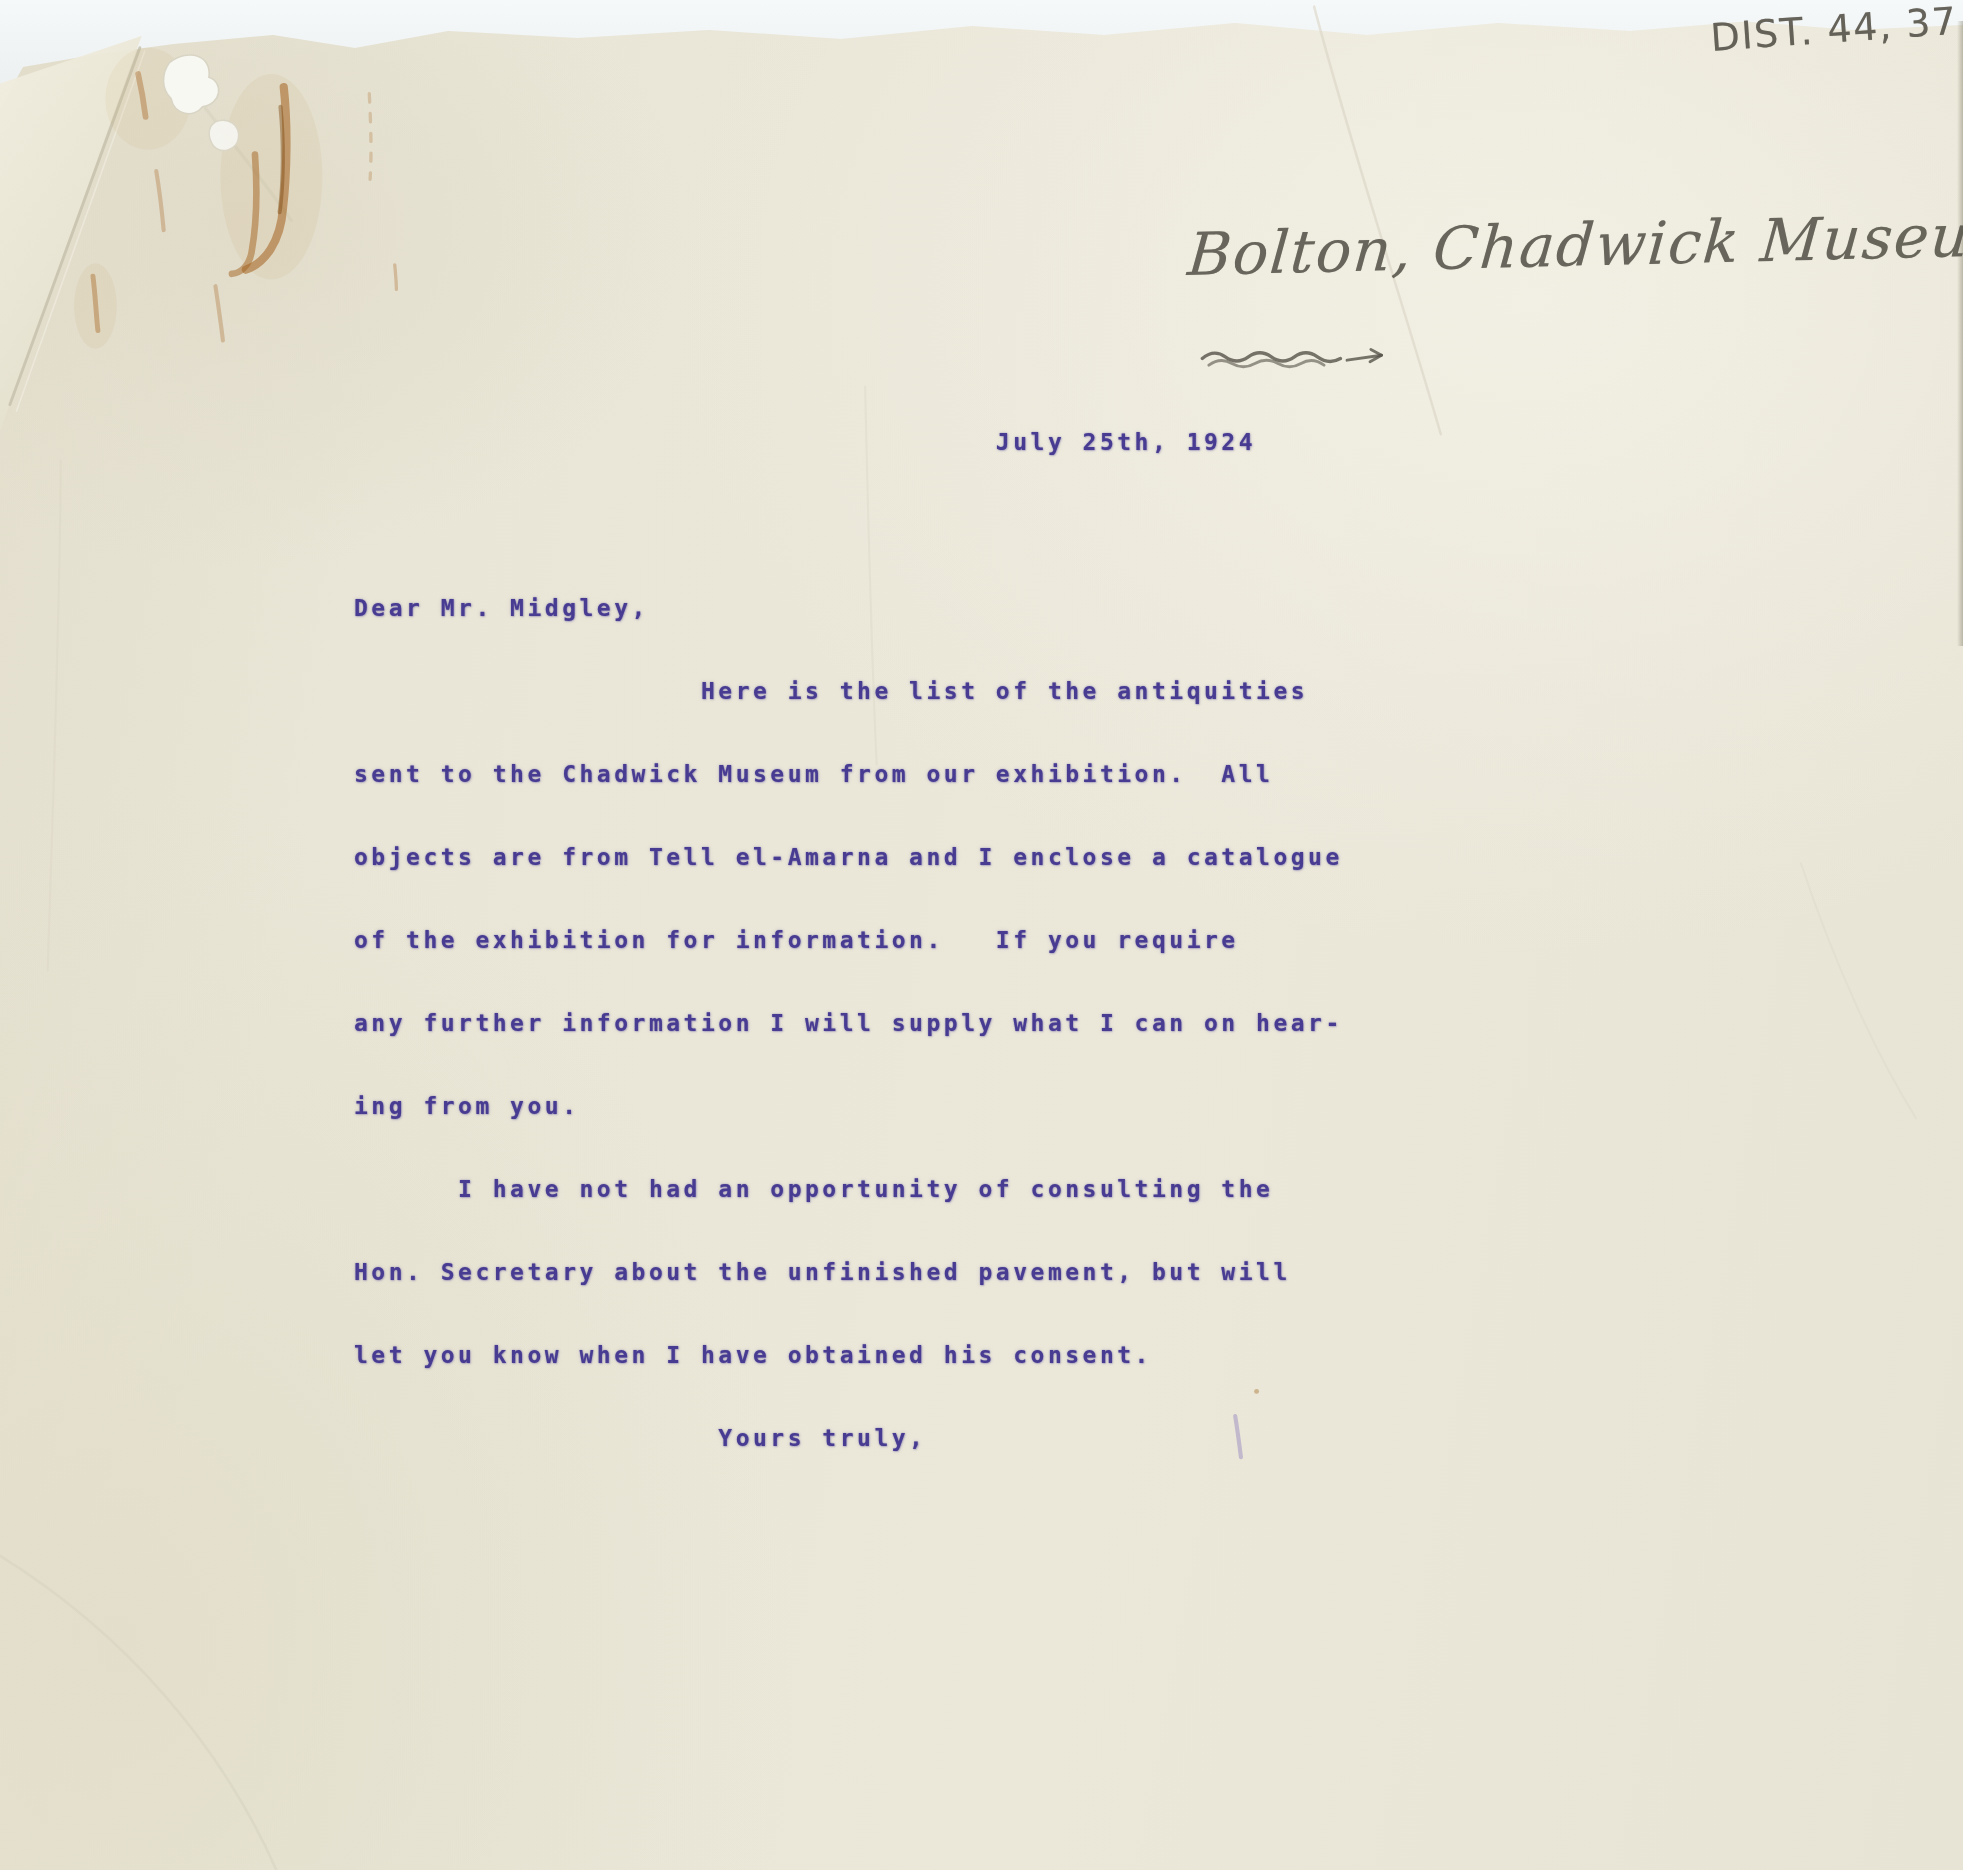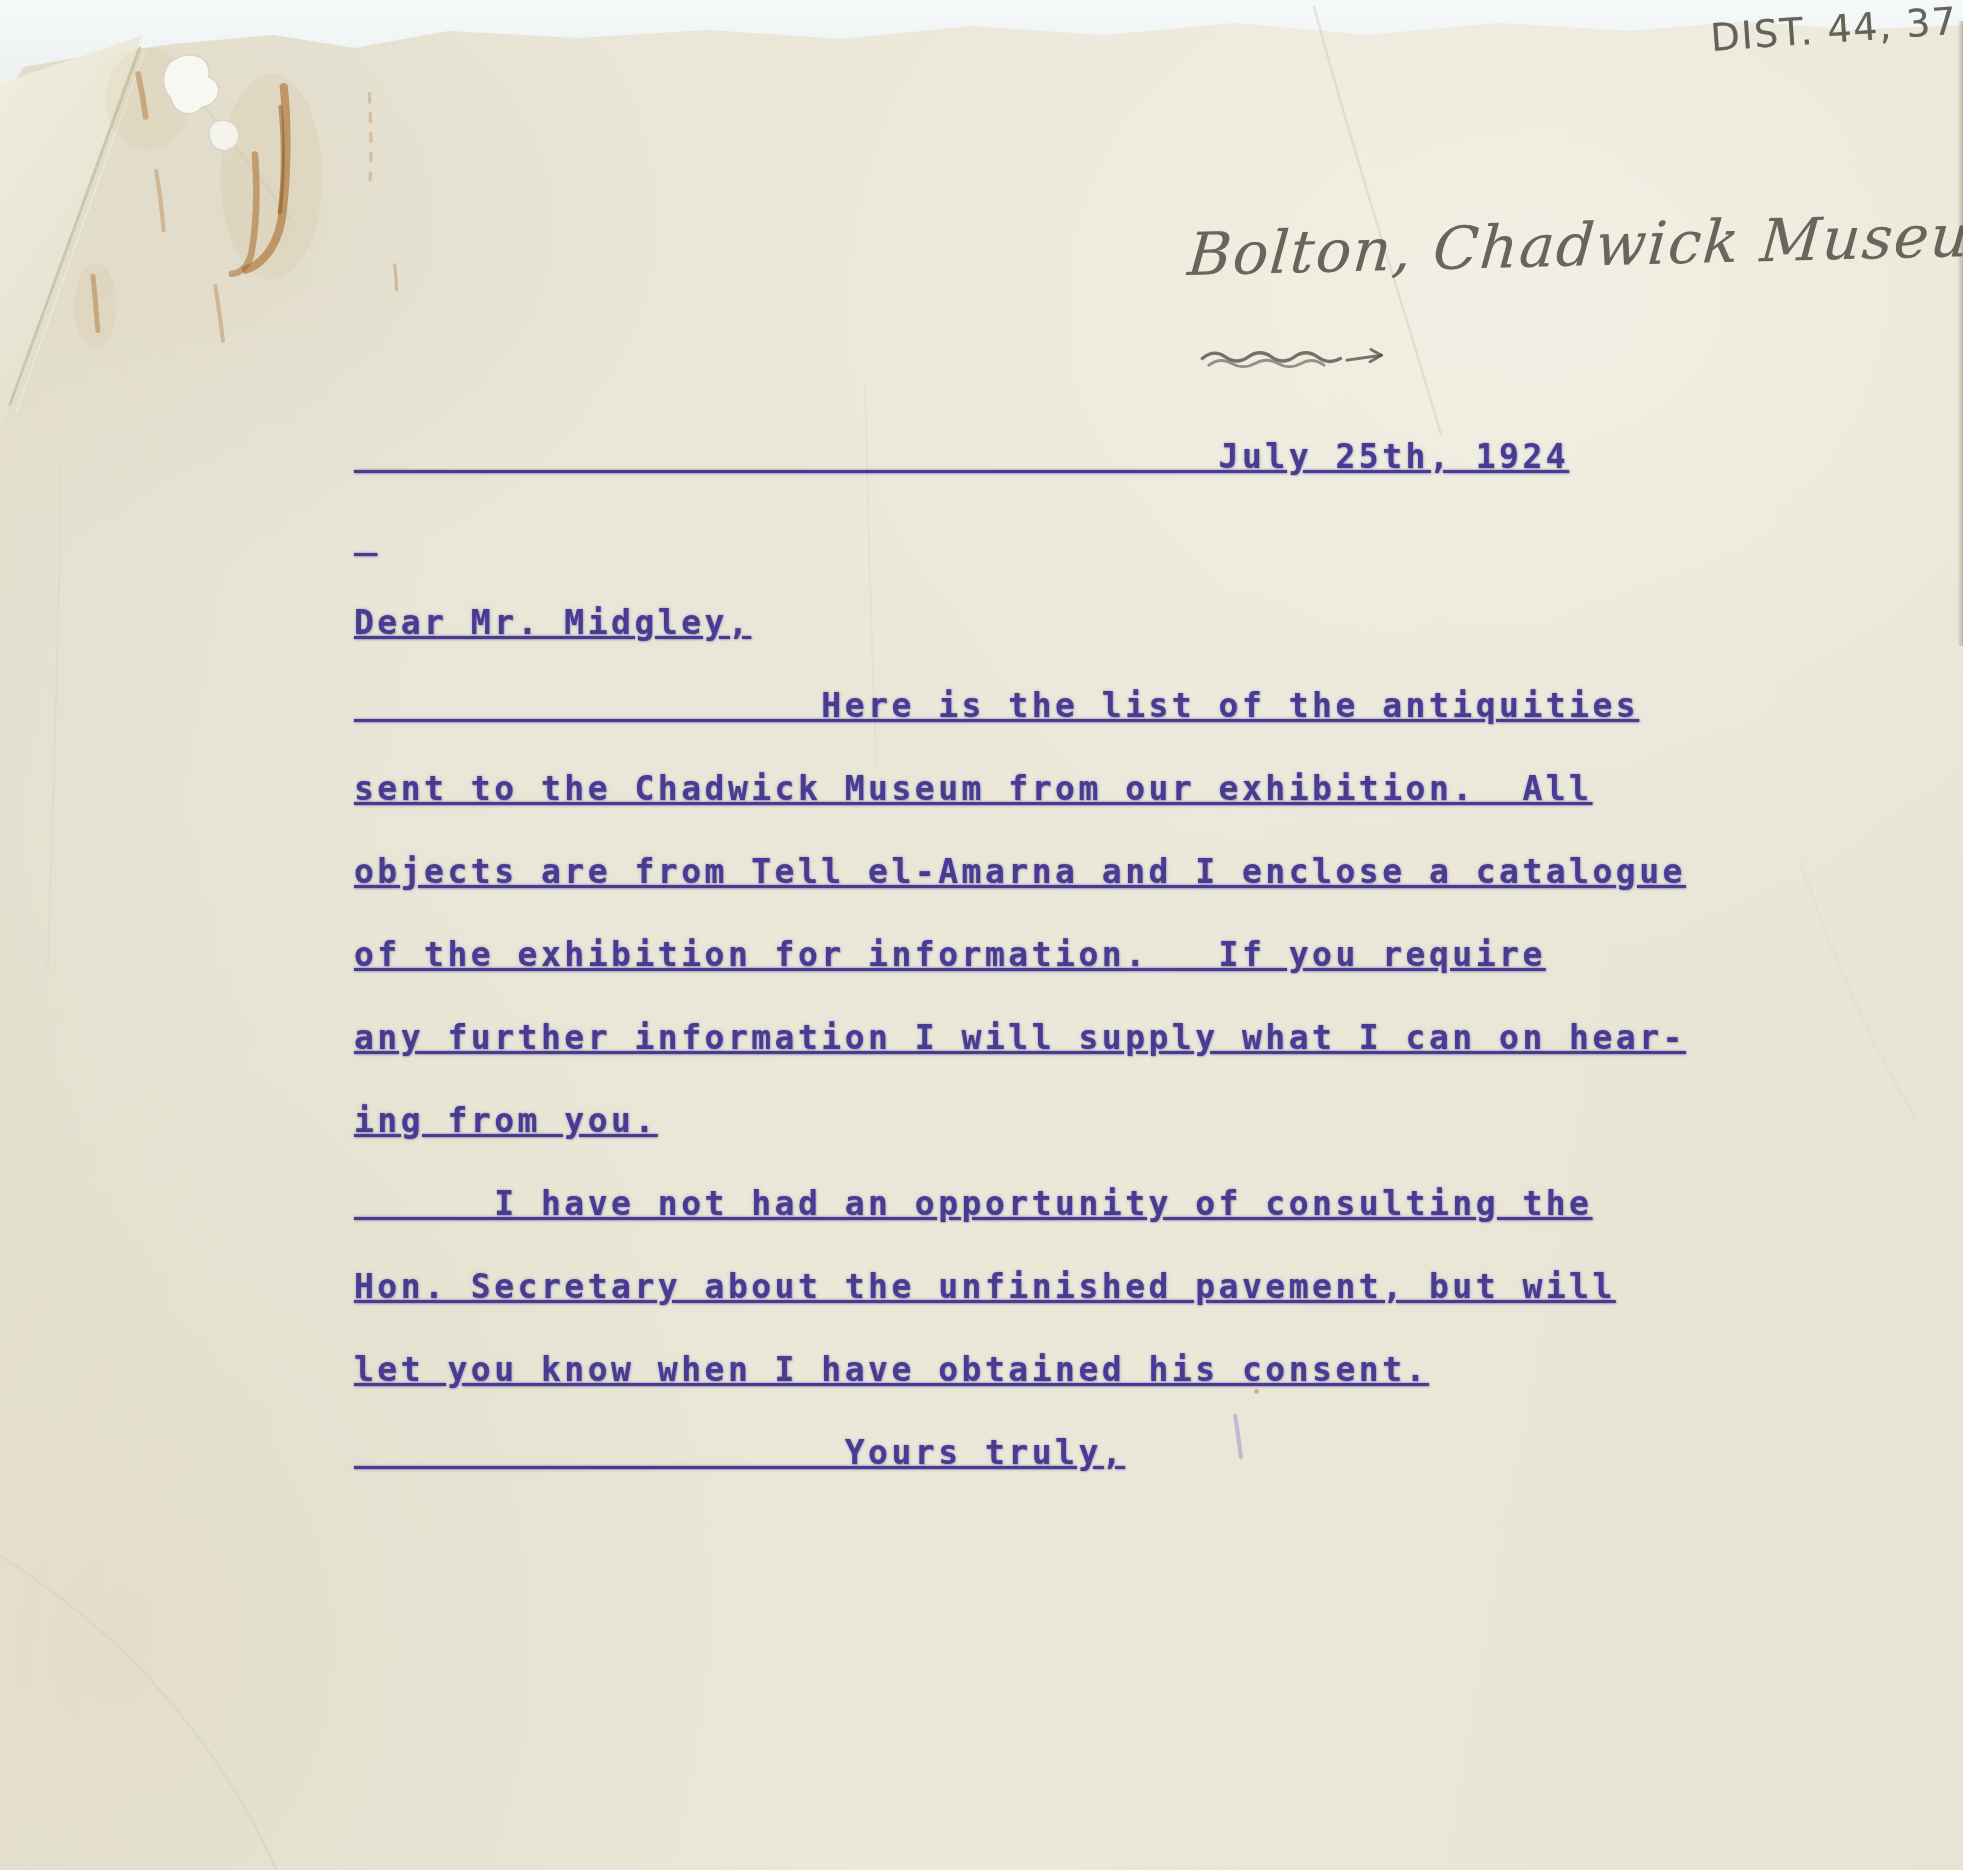--- a/index.html
+++ b/index.html
@@ -29,26 +29,25 @@
     background: linear-gradient(125deg, #f1eee0 0%, #eae6d5 45%, #ddd8c4 100%);
     opacity:.95;
   }
   .edge-right {
     position:absolute; right:0; top:21.4px; width:5.8px; height:625px;
     background: linear-gradient(to left, rgba(75,70,45,.38), rgba(75,70,45,0));
     opacity:.8;
   }
   
   .typed {
-    position:absolute; left:354px; top:415px;
+    position:absolute; left:354px; top:401px;
     font-family:"DejaVu Sans Mono", monospace;
-    font-weight:bold; font-size:33px; line-height:83px;
+    font-weight:bold; font-size:23px; line-height:83px;
     letter-spacing:3.5px; white-space:pre;
     text-shadow: 0 0 1.6px rgba(72,60,150,.55), 0.8px 0.8px 1.6px rgba(72,60,150,.22), 0 0 5px rgba(72,60,150,.12);
-    text-decoration: underline;
   }
   
   .pencil-ref {
     position:absolute; left:1709px; top:16.4px;
     font-family:"DejaVu Sans", sans-serif; font-size:38px; letter-spacing:1.6px;
     transform:rotate(-4deg); transform-origin:left top; opacity:.9;
     text-shadow:0 0 0.8px rgba(70,68,58,.4);
   }
   .curator-note {
     position:absolute; left:1191px; top:220px; white-space:nowrap;

